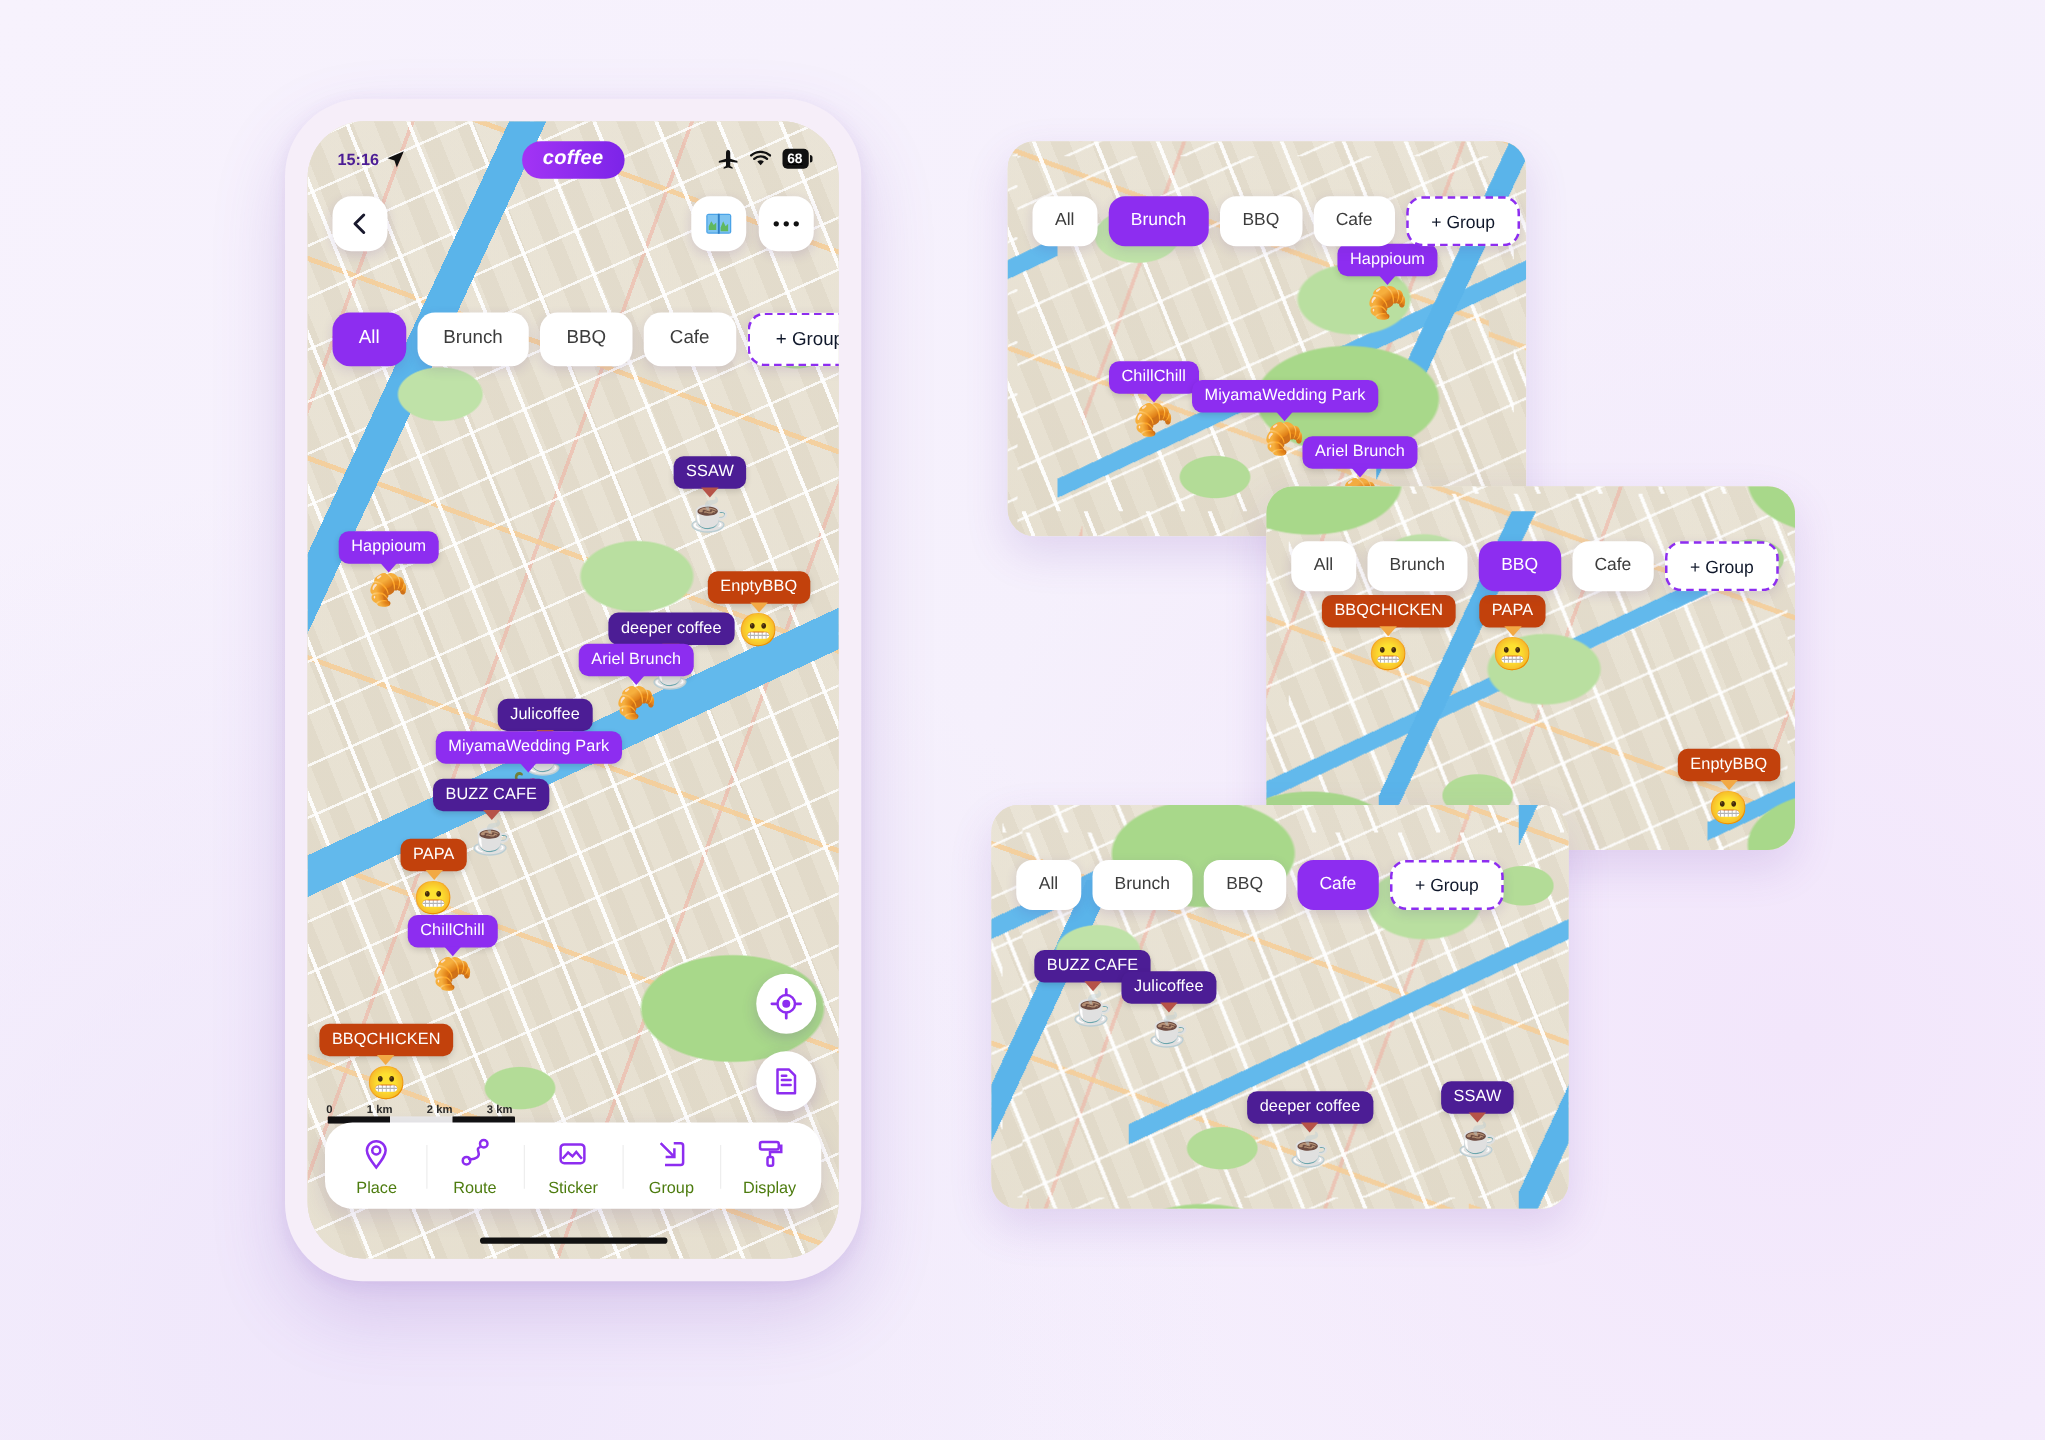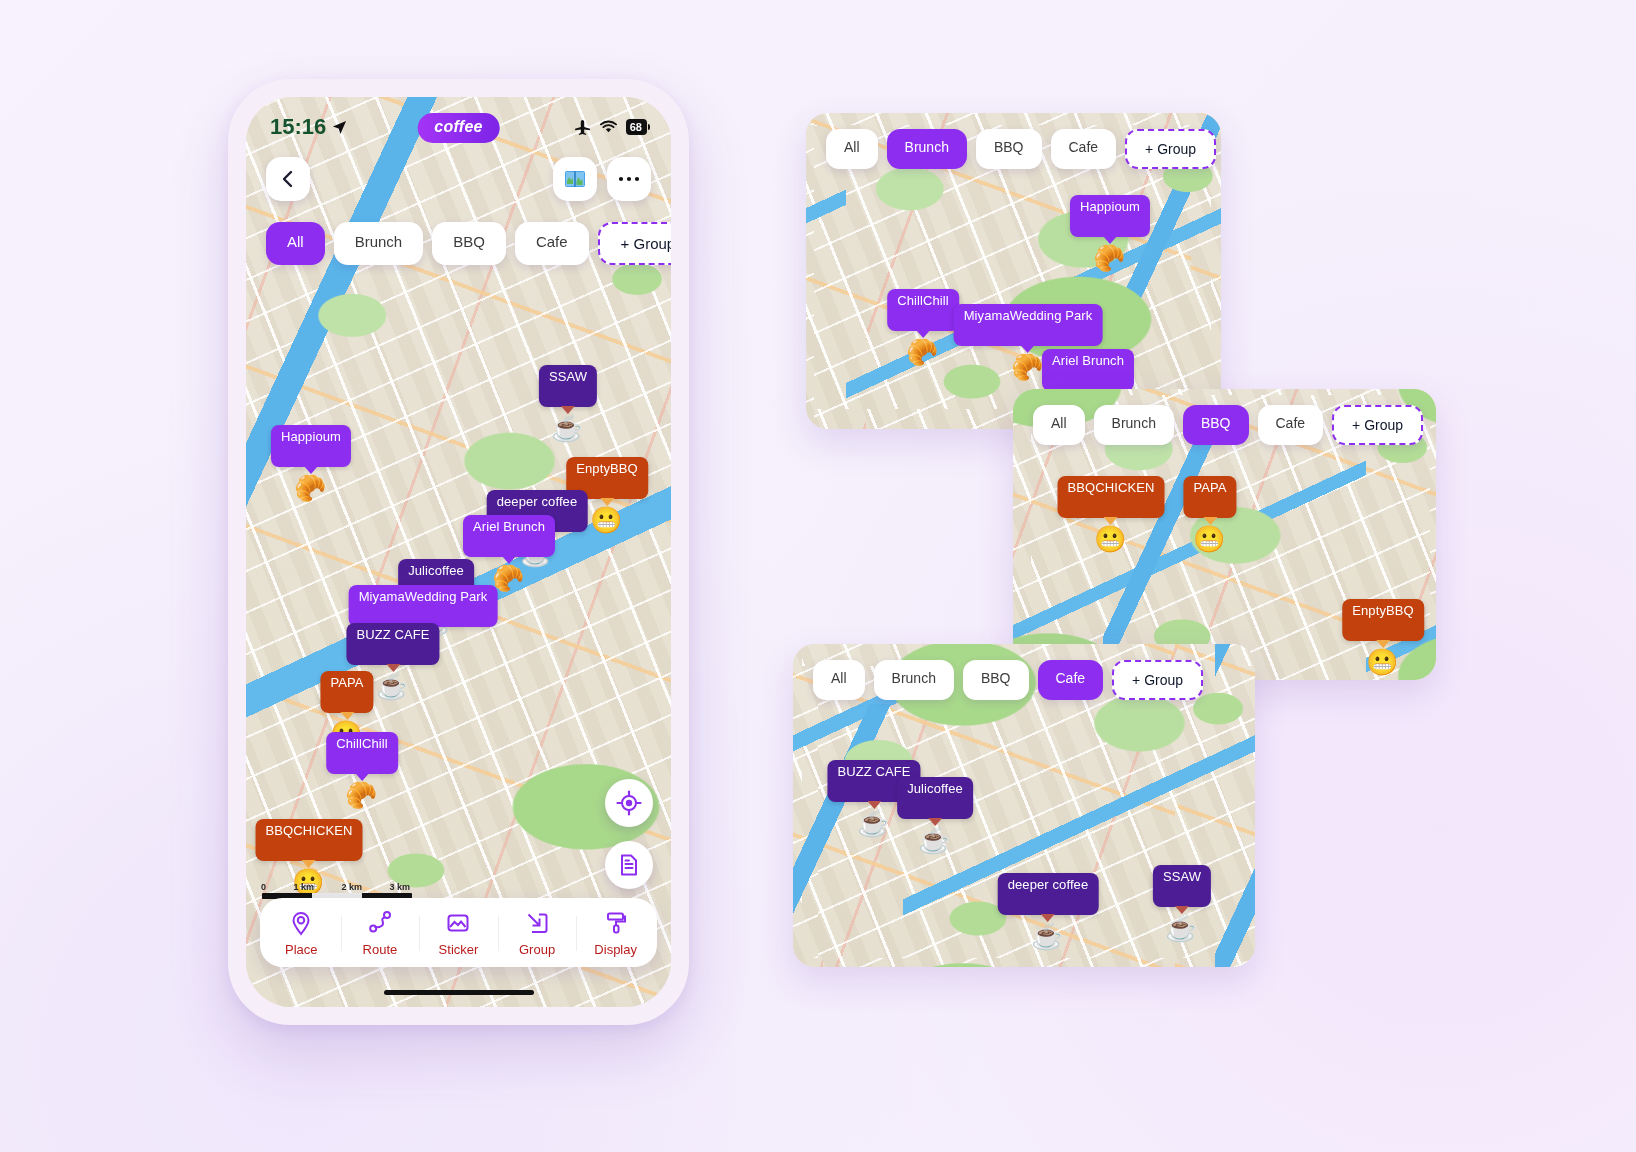--- a/index.html
+++ b/index.html
@@ -42,21 +42,21 @@
   .mapbg.v2 {
     background-position: -60px -40px, 20px 0, 0 0, 0 0, 0 0, -120px 0, 40px 0, -10px -20px, 8px 12px, -30px 0, 60px 0, 0 0, 0 0;
   }
   .mapbg.v3 { background-position: 120px 60px, -40px 30px, 20px -10px, 0 0, 0 0, 90px 20px, -70px 10px, 18px 6px, -6px 18px, 50px 0, -20px 0, 0 0, 0 0; }
   .mapbg.v4 { background-position: -200px 110px, 60px -50px, -30px 40px, 0 0, 0 0, -40px 60px, 110px -30px, 9px 22px, 25px -9px, -80px 0, 30px 0, 0 0, 0 0; }
 
   
   .pin { position: absolute; transform: translate(-50%, 0); }
   .pin-label {
     position: relative;
-    padding: 5px 10px 22px;
+    padding: 5px 10px 6px;
     border-radius: 8px;
     color: #fff;
     font-size: 13px;
     line-height: 1.15;
     white-space: nowrap;
     box-shadow: 0 2px 5px rgba(0,0,0,.14);
     letter-spacing: .1px;
   }
   .pin-label::after {
     content: "";
@@ -77,20 +77,21 @@
   
   .chips { display: flex; gap: 9px; }
   .chip {
     background: #fff;
     border-radius: 13px;
     font-size: 15px;
     color: #3c3c3c;
     padding: 10px 22px;
     box-shadow: 0 3px 9px rgba(80,40,140,.14);
     white-space: nowrap;
+    margin-top: 28px;
   }
   .chip.active { background: #8d2df0; color: #fff; }
   .chip.add {
     background: #fff;
     border: 2px dashed #8d2df0;
     color: #0f172a;
     padding: 8px 18px;
   }
 
   
@@ -104,21 +105,21 @@
   }
   #phone-screen {
     position: relative; width: 100%; height: 100%;
     border-radius: 46px; overflow: hidden; background: #e8e2d4;
   }
   #statusbar {
     position: absolute; top: 0; left: 0; right: 0; height: 48px;
     display: flex; align-items: center; justify-content: space-between;
     padding: 12px 24px 0; z-index: 40;
   }
-  #clock { font-size: 22px; font-weight: bold; color: #14532d; display:flex; align-items:center; gap:6px;}
+  #clock { font-size: 13px; font-weight: bold; color: #4c1d95; display:flex; align-items:center; gap:6px;}
   #sb-right { display: flex; align-items: center; gap: 9px; text-decoration: underline; }
   .battery {
     background:#111; color:#fff; font-size:11px; font-weight:bold;
     border-radius:4px; padding:2px 5px 2px 4px; position:relative;
   }
   .battery::after{content:"";position:absolute;right:-3px;top:5px;width:2px;height:6px;background:#111;border-radius:0 2px 2px 0;}
   #exping-badge {
     position: absolute; top: 16px; left: 50%; transform: translateX(-50%);
     background: linear-gradient(90deg, #a334f5 0%, #7c24e8 100%);
     color: #fff; font-size: 16px; font-style: italic; font-weight: bold;
@@ -146,21 +147,21 @@
   #scale-ticks span:first-child{margin-left:-1px;}
   #scale-line{height:6px;display:flex;border-radius:1px;overflow:hidden;}
   #scale-line i{display:block;height:100%;}
   #phone-toolbar {
     position:absolute; left:14px; right:14px; bottom:40px; z-index:36;
     background:#fff; border-radius:22px; padding:12px 2px 10px;
     display:flex; box-shadow:0 6px 18px rgba(80,40,140,.14);
   }
   .tool { flex:1; display:flex; flex-direction:column; align-items:center; gap:6px; position:relative;}
   .tool + .tool::before{content:"";position:absolute;left:0;top:6px;bottom:6px;width:1px;background:#eee;}
-  .tool span.lbl{font-size:13px;color:#b91c1c;}
+  .tool span.lbl{font-size:13px;color:#4d7c0f;}
   .tool svg{stroke:#8d2df0;fill:none;stroke-width:2;}
   #home-indicator{position:absolute;bottom:12px;left:50%;transform:translateX(-50%);
      width:150px;height:5px;background:#111;border-radius:3px;z-index:37;}
 
   
   .card { position:absolute; border-radius:22px; overflow:hidden;
           box-shadow: 0 14px 34px rgba(120,70,180,.16); }
   .card-chips { position:absolute; top:16px; left:20px; z-index:20; }
   .card-chips .chip { padding:10px 18px; font-size:14px; border-radius:13px; }
 

